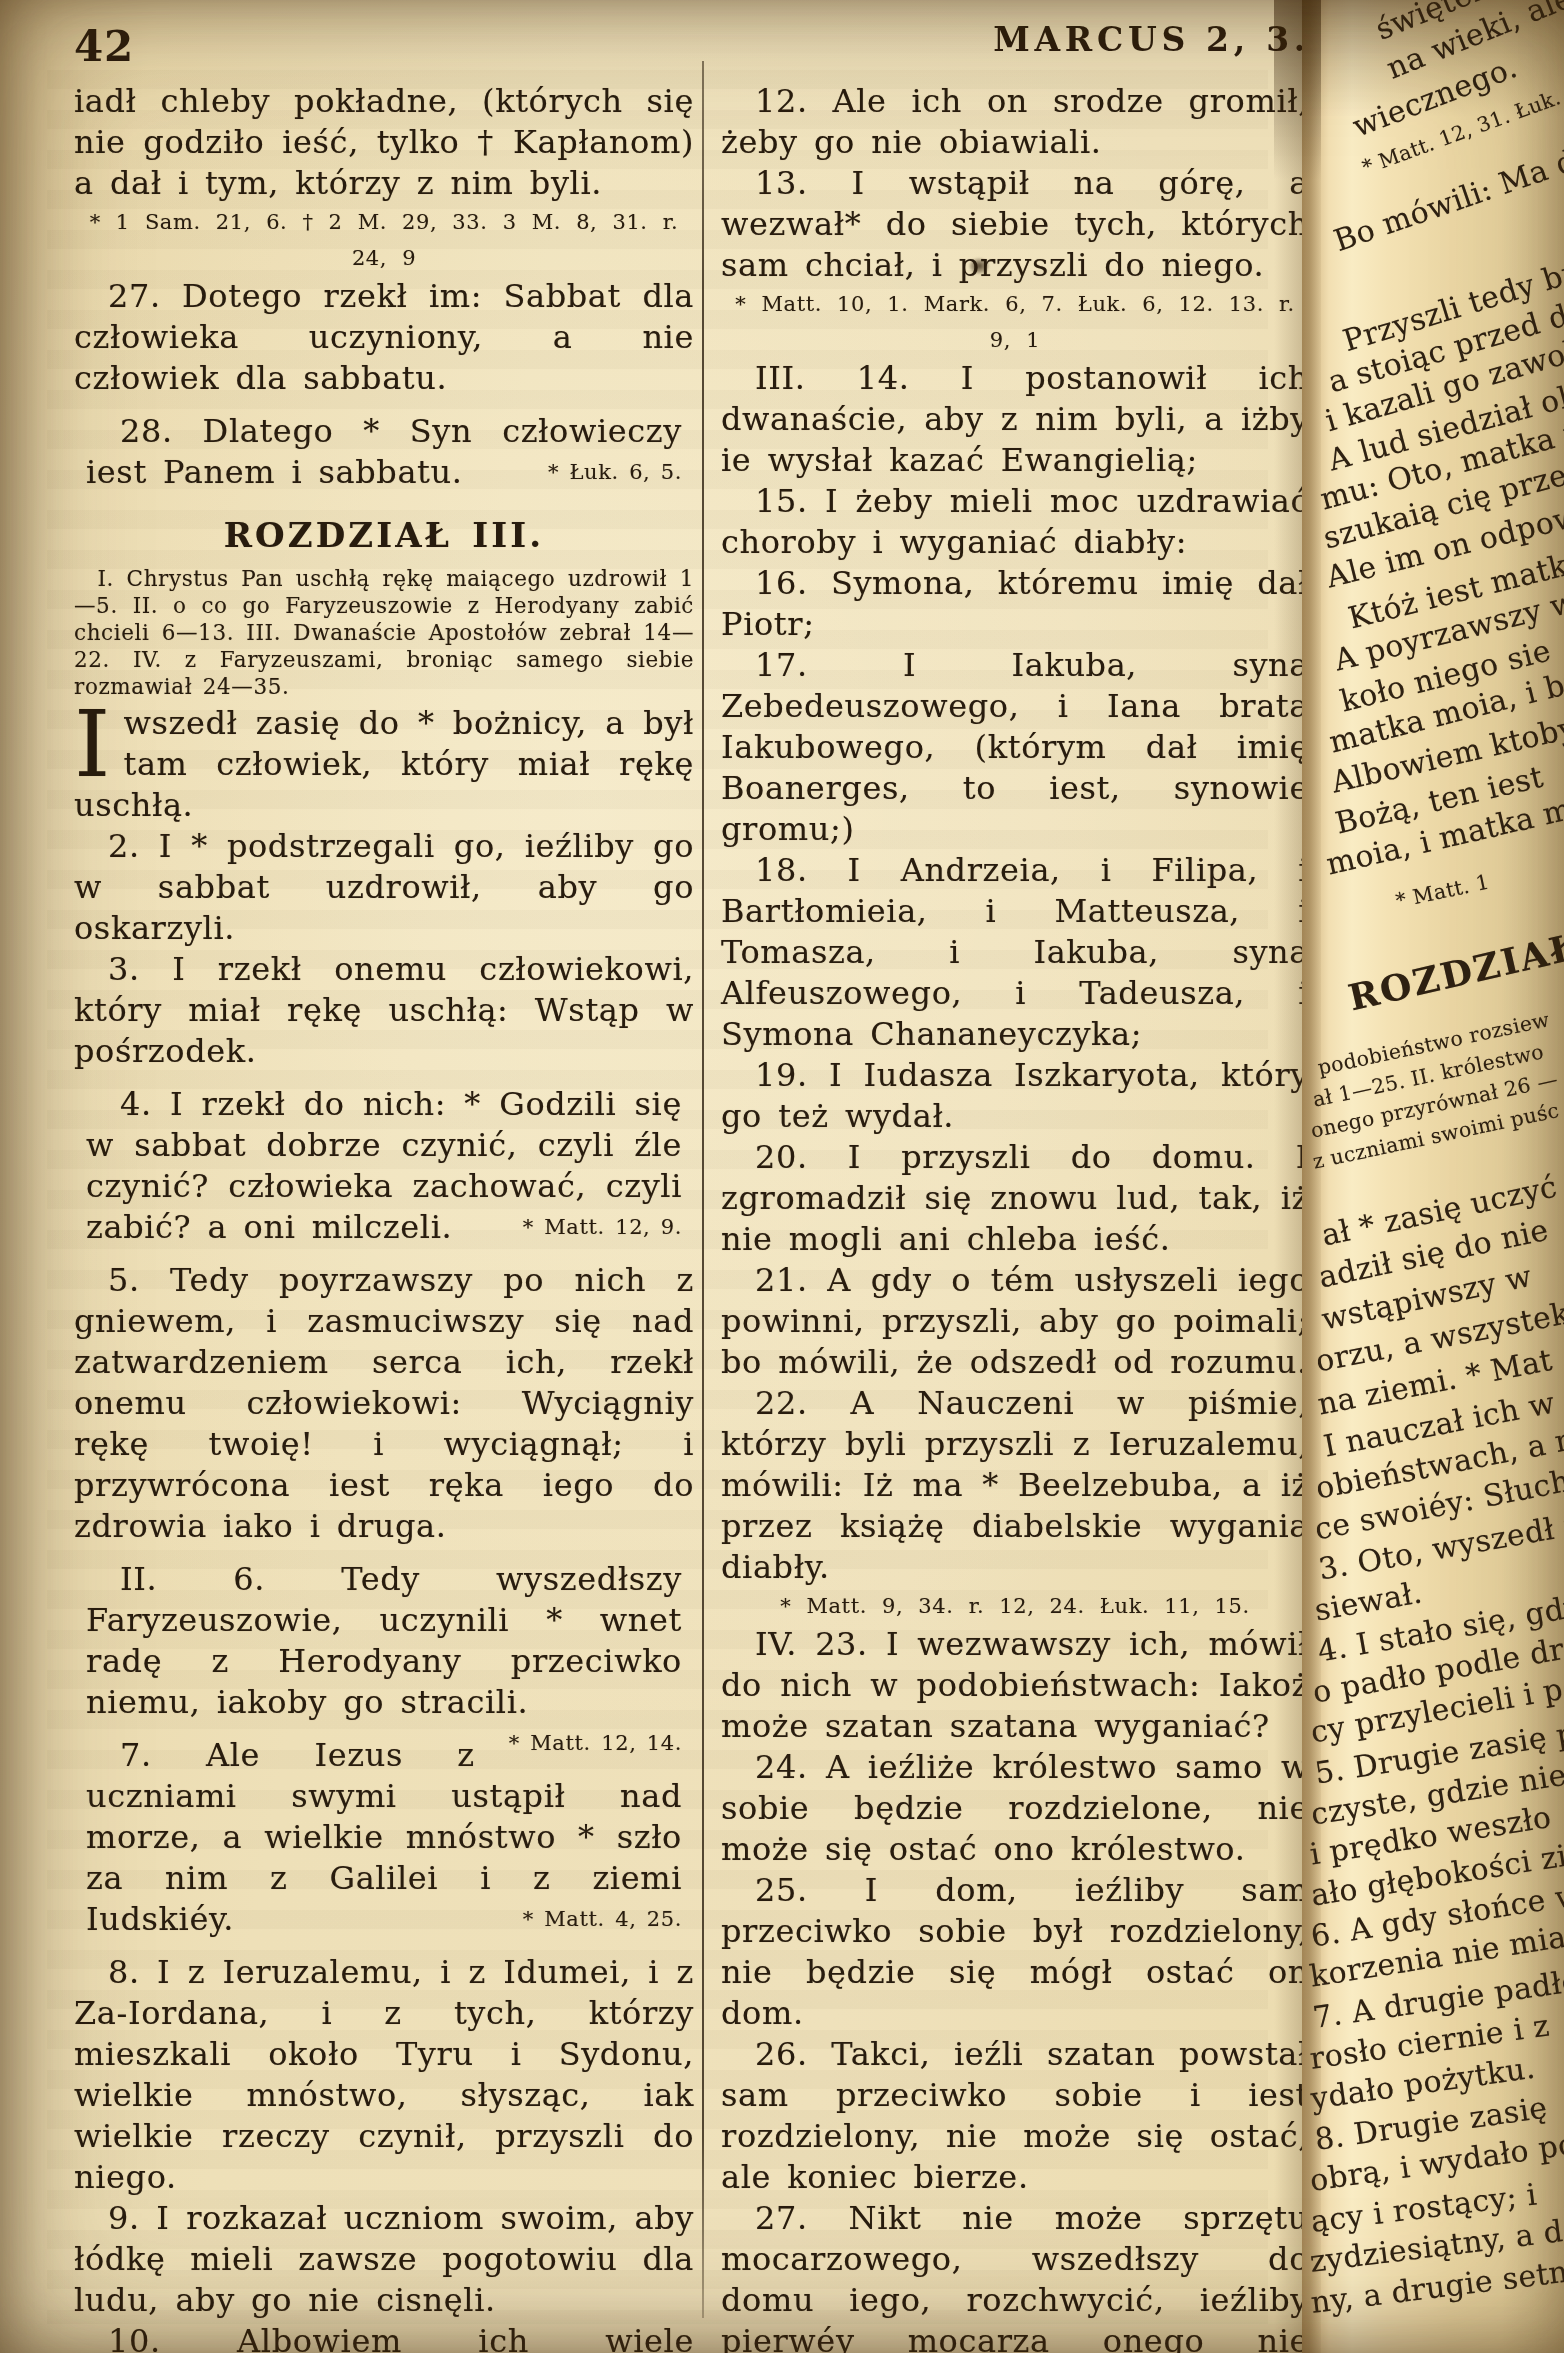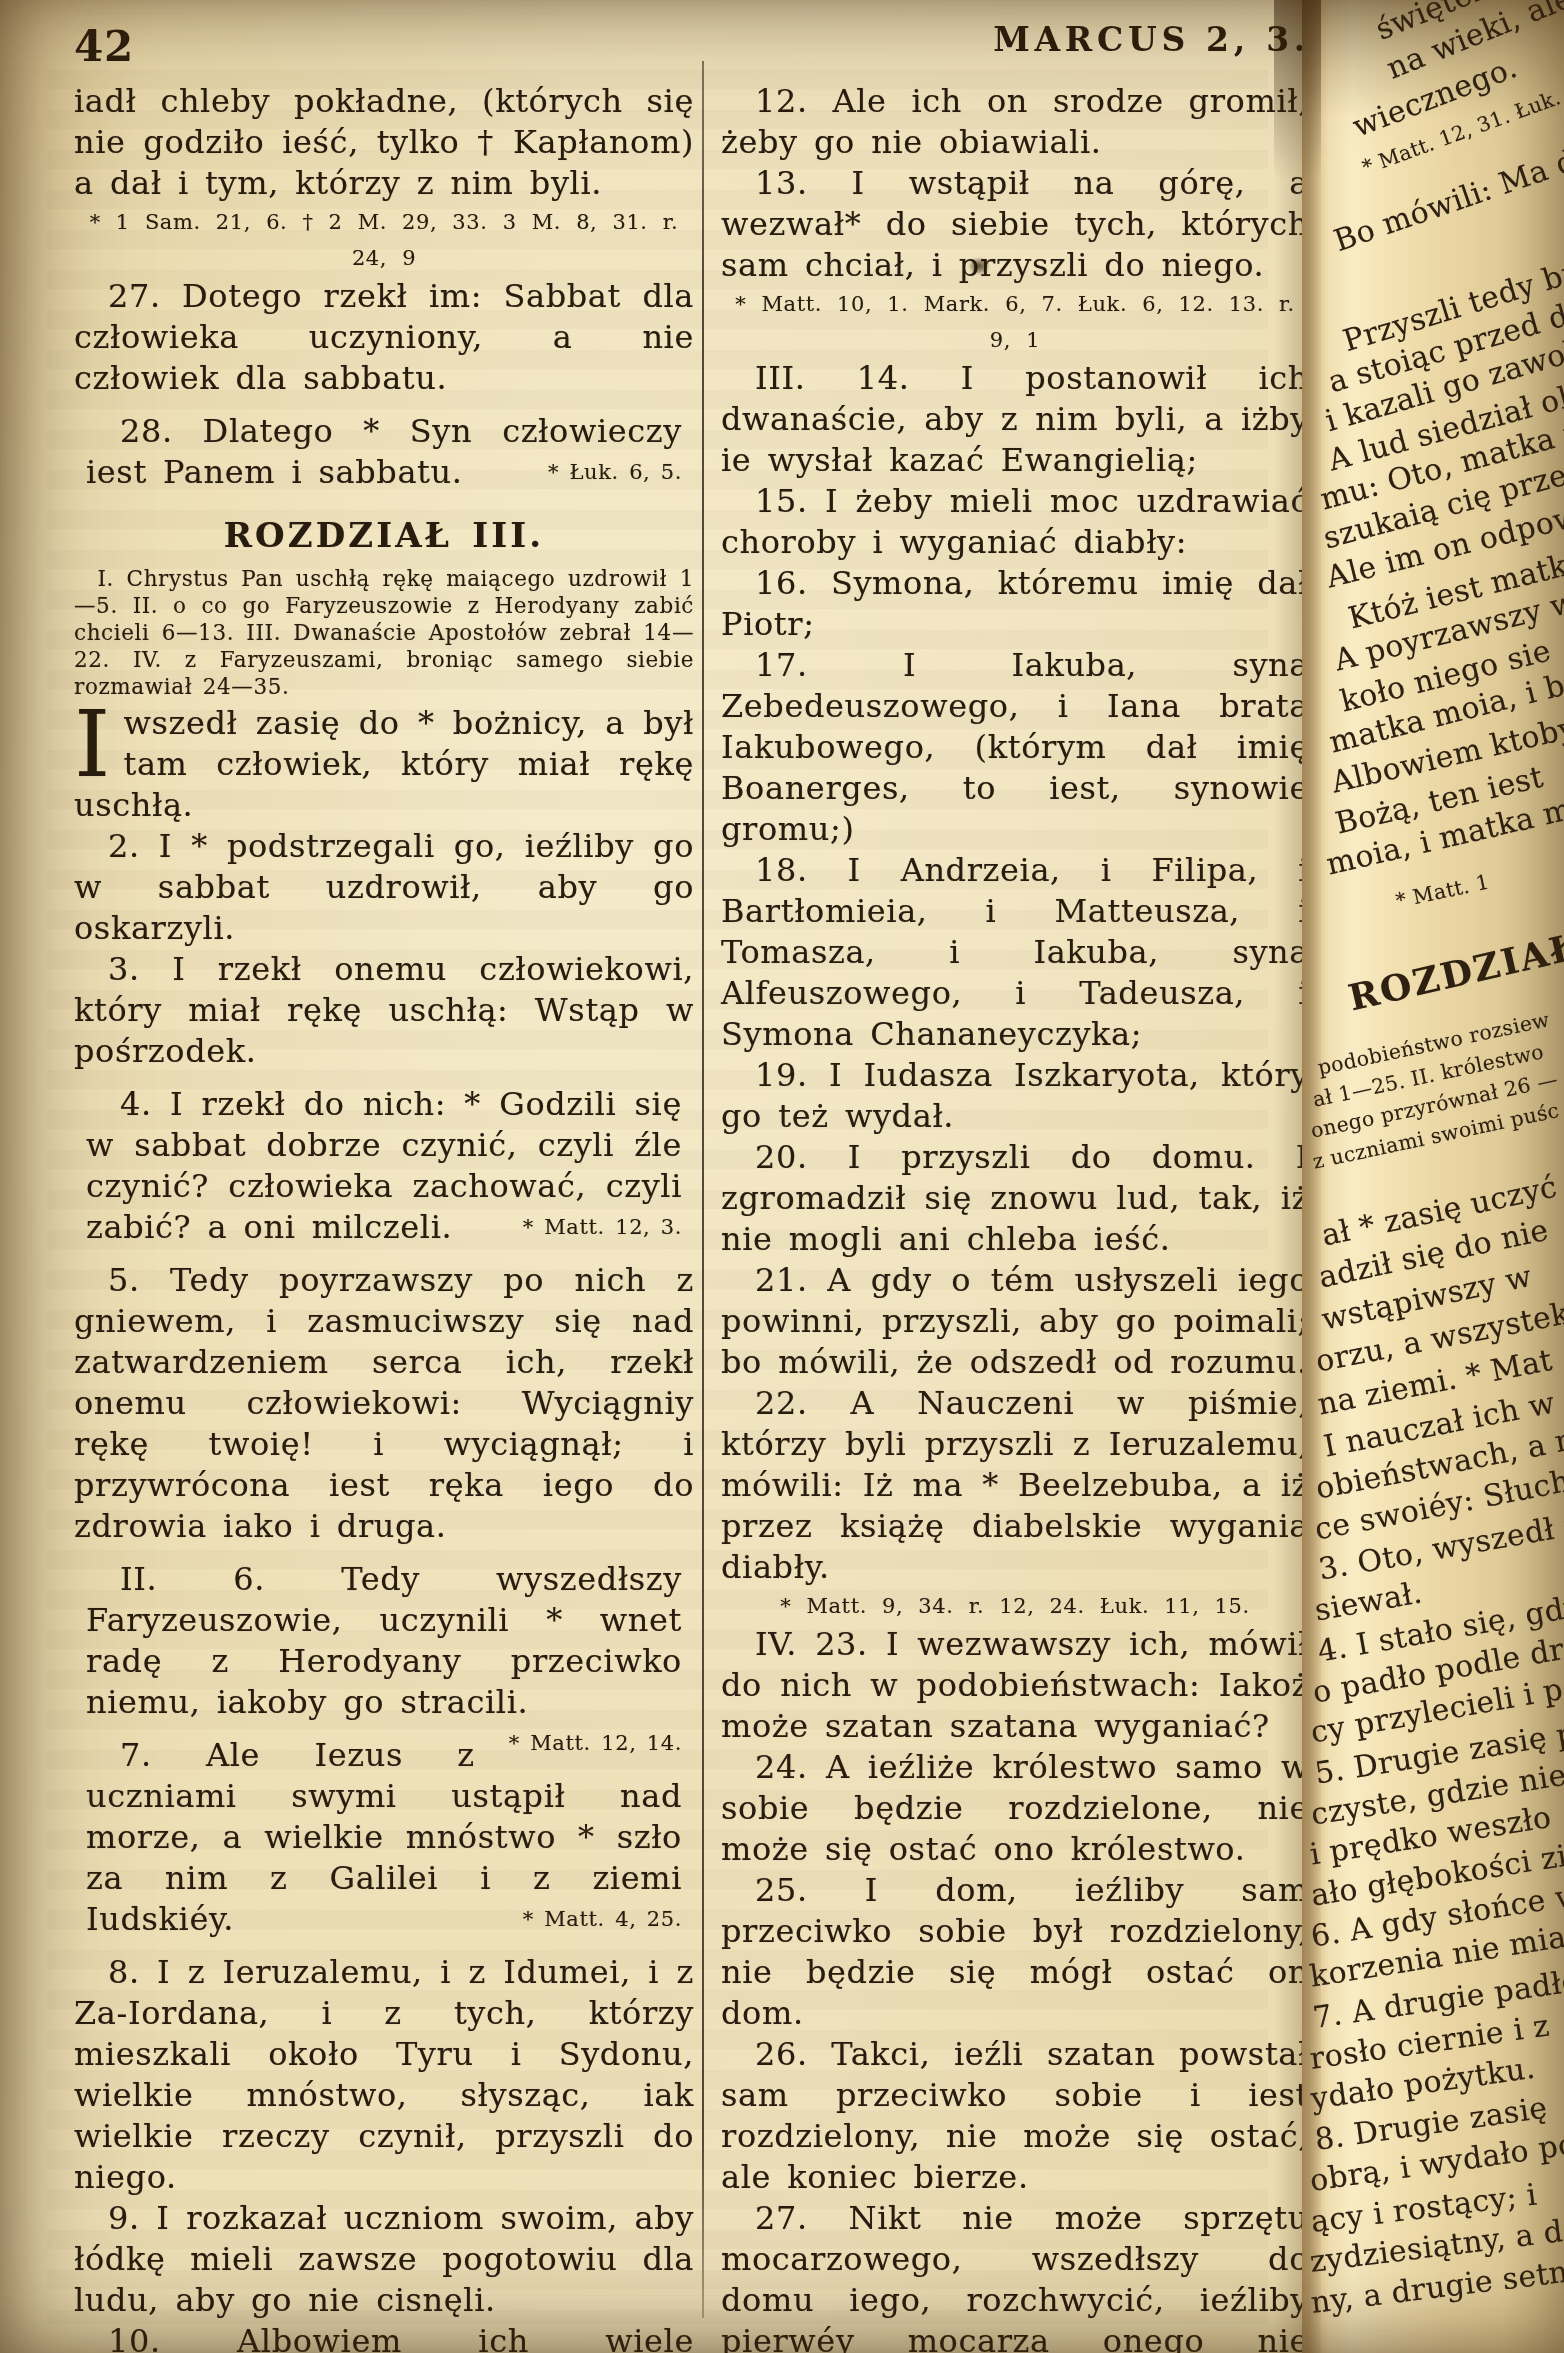--- a/index.html
+++ b/index.html
@@ -73,21 +73,21 @@
   <div class="col col-left" id="left_column">
       <p class="b-verse-cont">iadł chleby pokładne, (których się nie godziło ieść, tylko † Kapłanom) a dał i tym, którzy z nim byli.</p>
       <p class="b-ref-center">* 1 Sam. 21, 6.   † 2 M. 29, 33.   3 M. 8, 31.   r. 24, 9</p>
       <p class="b-verse">27. Dotego rzekł im: Sabbat dla człowieka uczyniony, a nie człowiek dla sabbatu.</p>
       <p class="b-verse-ref">28. Dlatego * Syn człowieczy iest Panem i sabbatu.<span class="refr">* Łuk. 6, 5.</span></p>
       <h3 class="b-chapter-heading">ROZDZIAŁ III.</h3>
       <p class="b-chapter-summary">I. Chrystus Pan uschłą rękę maiącego uzdrowił 1—5. II. o co go Faryzeuszowie z Herodyany zabić chcieli 6—13. III. Dwanaście Apostołów zebrał 14—22. IV. z Faryzeuszami, broniąc samego siebie rozmawiał 24—35.</p>
       <p class="b-dropcap-verse"><span class="dropcap">I</span>wszedł zasię do * bożnicy, a był tam człowiek, który miał rękę uschłą.</p>
       <p class="b-verse">2. I * podstrzegali go, ieźliby go w sabbat uzdrowił, aby go oskarzyli.</p>
       <p class="b-verse">3. I rzekł onemu człowiekowi, który miał rękę uschłą: Wstąp w pośrzodek.</p>
-      <p class="b-verse-ref">4. I rzekł do nich: * Godzili się w sabbat dobrze czynić, czyli źle czynić? człowieka zachować, czyli zabić? a oni milczeli.<span class="refr">* Matt. 12, 3.</span></p>
+      <p class="b-verse-ref">4. I rzekł do nich: * Godzili się w sabbat dobrze czynić, czyli źle czynić? człowieka zachować, czyli zabić? a oni milczeli.<span class="refr">* Matt. 12, 9.</span></p>
       <p class="b-verse">5. Tedy poyrzawszy po nich z gniewem, i zasmuciwszy się nad zatwardzeniem serca ich, rzekł onemu człowiekowi: Wyciągniy rękę twoię! i wyciągnął; i przywrócona iest ręka iego do zdrowia iako i druga.</p>
       <p class="b-verse-ref">II. 6. Tedy wyszedłszy Faryzeuszowie, uczynili * wnet radę z Herodyany przeciwko niemu, iakoby go stracili.<span class="refr">* Matt. 12, 14.</span></p>
       <p class="b-verse-ref">7. Ale Iezus z uczniami swymi ustąpił nad morze, a wielkie mnóstwo * szło za nim z Galilei i z ziemi Iudskiéy.<span class="refr">* Matt. 4, 25.</span></p>
       <p class="b-verse">8. I z Ieruzalemu, i z Idumei, i z Za-Iordana, i z tych, którzy mieszkali około Tyru i Sydonu, wielkie mnóstwo, słysząc, iak wielkie rzeczy czynił, przyszli do niego.</p>
       <p class="b-verse">9. I rozkazał uczniom swoim, aby łódkę mieli zawsze pogotowiu dla ludu, aby go nie cisnęli.</p>
       <p class="b-verse">10. Albowiem ich wiele uzdrawiał, tak iż nań padali, aby się go dotykali, którzykolwiek choroby mieli.</p>
     </div>
   <div class="divider"></div>
   <div class="col col-right" id="right_column">
       <p class="b-verse">12. Ale ich on srodze gromił, żeby go nie obiawiali.</p>

